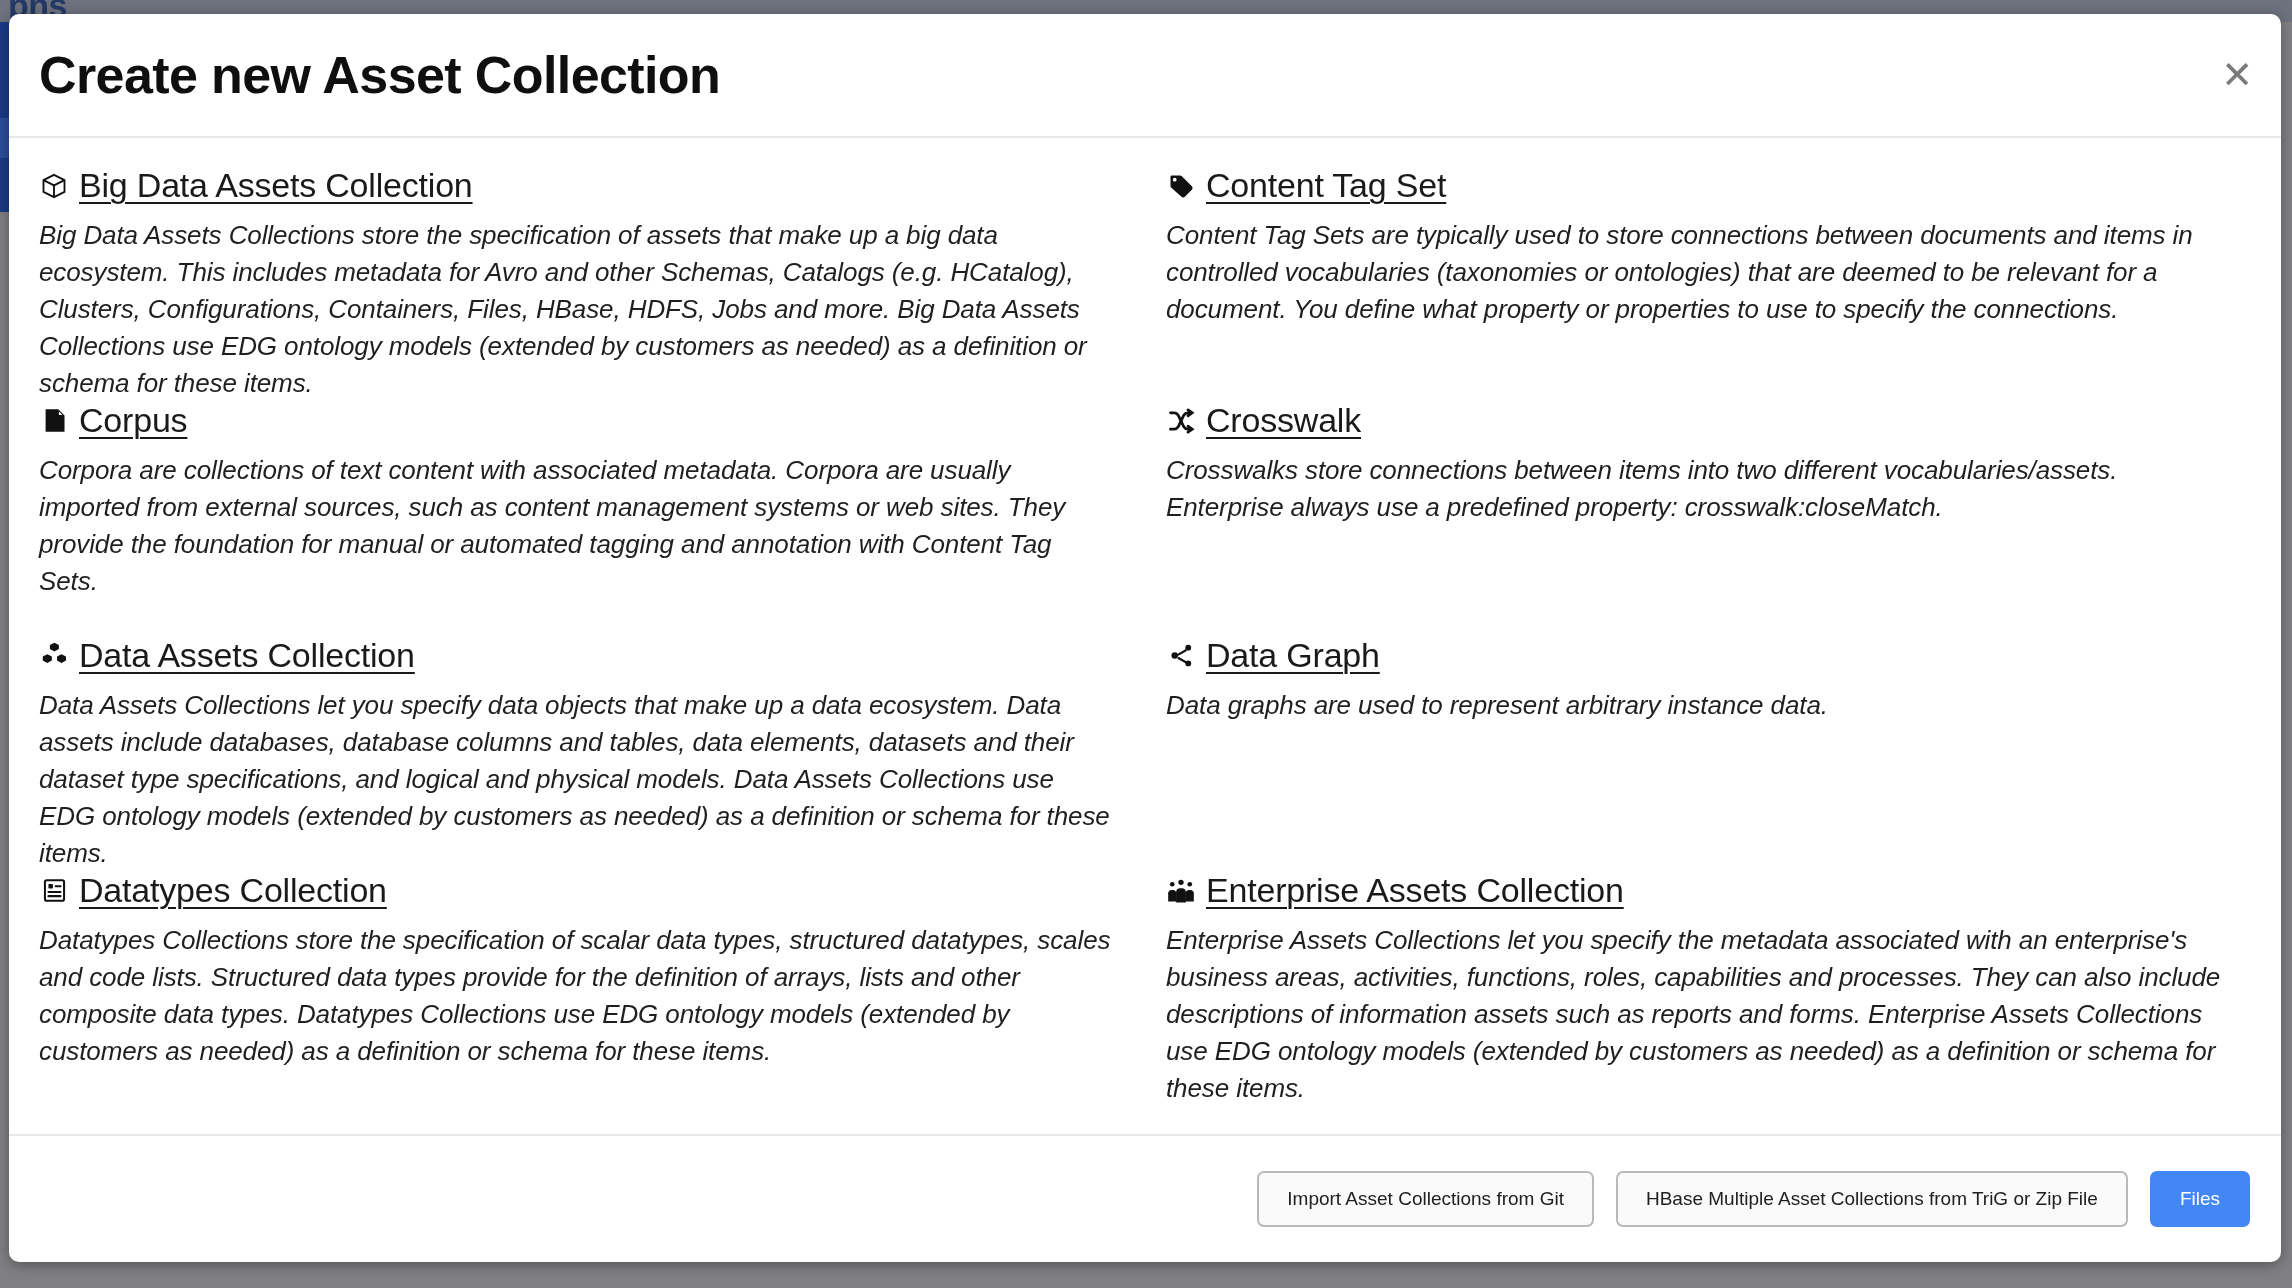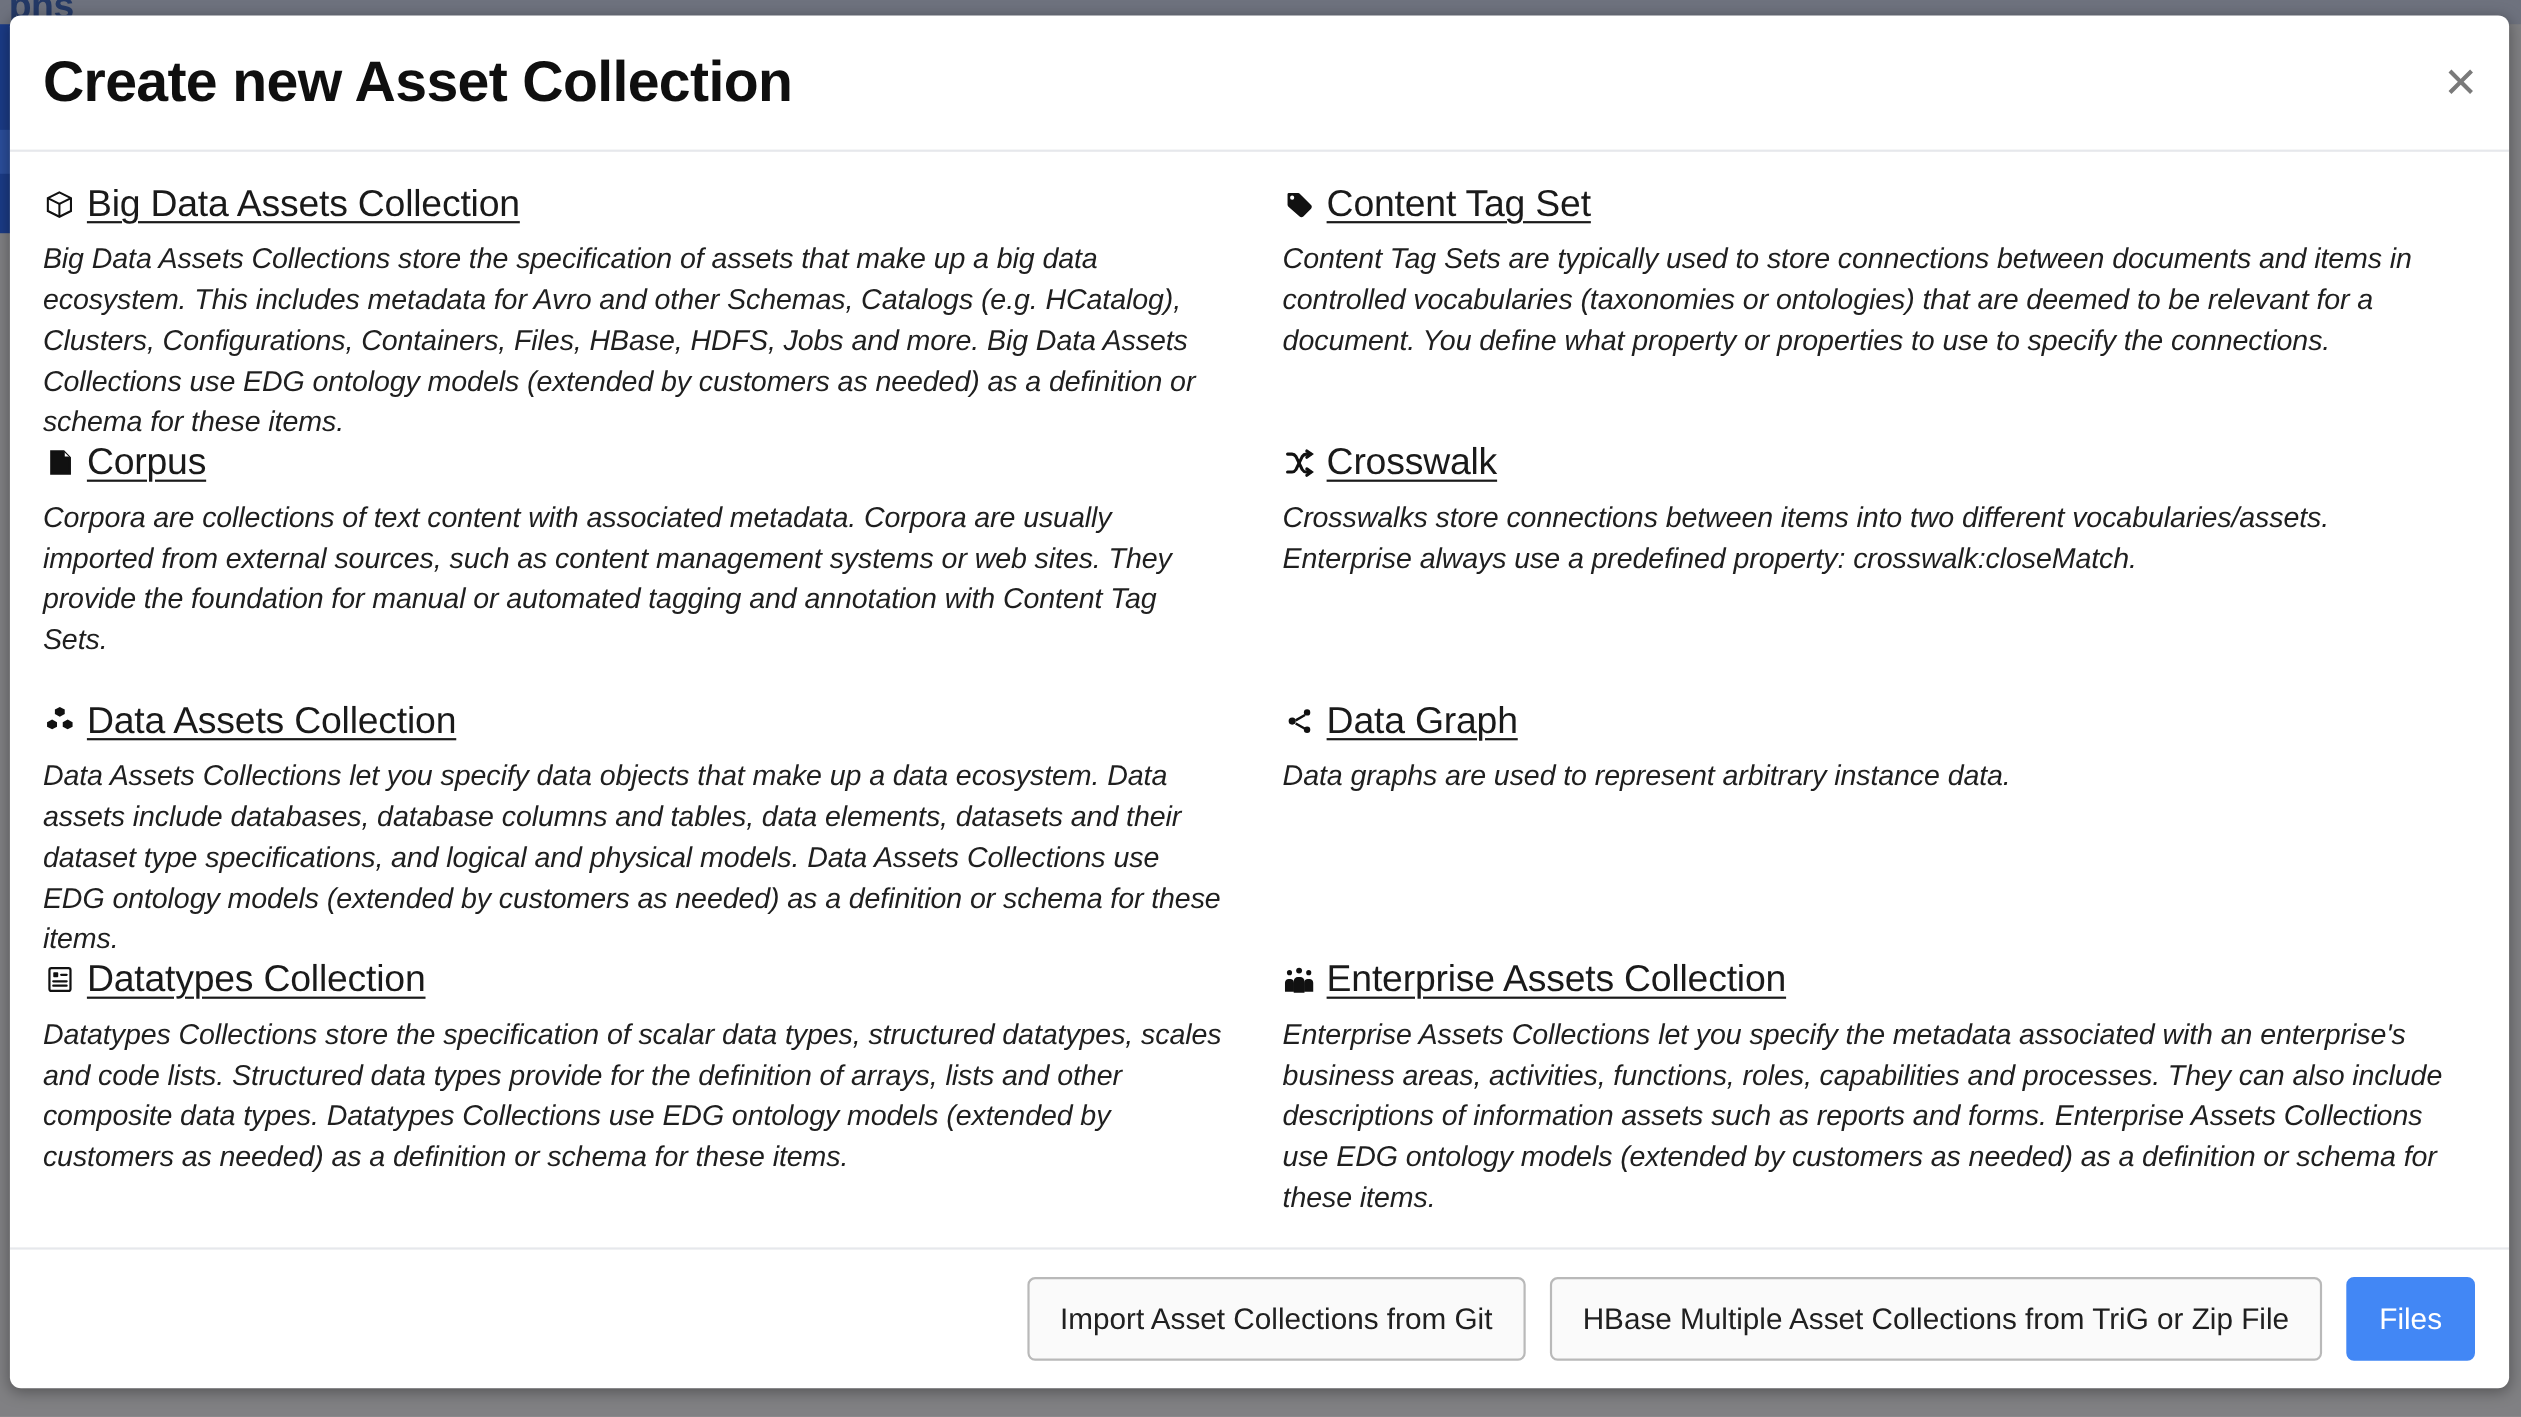--- a/index.html
+++ b/index.html
@@ -145,24 +145,24 @@
   .modal-footer {
     flex: 0 0 128px;
     border-top: 2px solid #e6e8ec;
     display: flex;
     align-items: center;
     justify-content: flex-end;
     padding-right: 31px;
     gap: 22px;
   }
   .btn {
-    font-size: 27px;
+    font-size: 19px;
     border-radius: 7px;
     padding: 0 28px;
-    height: 76px;
+    height: 56px;
     display: inline-flex;
     align-items: center;
     justify-content: center;
     cursor: pointer;
     white-space: nowrap;
     font-family: "Liberation Sans", sans-serif;
   }
   .btn-secondary {
     background: #fafafa;
     border: 2px solid #b9b9b9;

